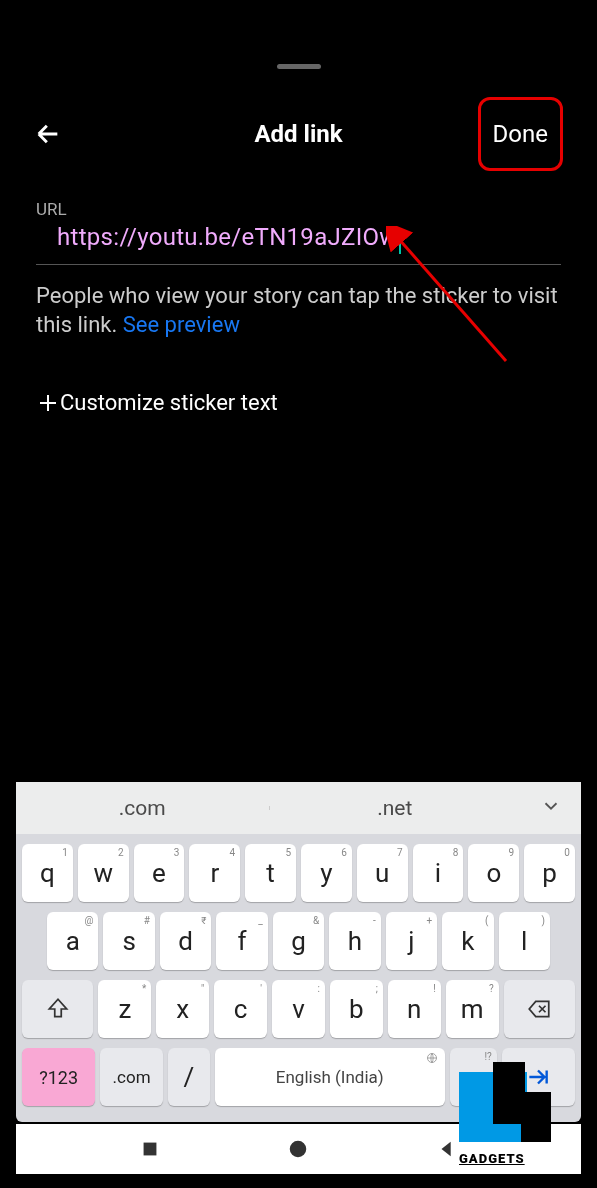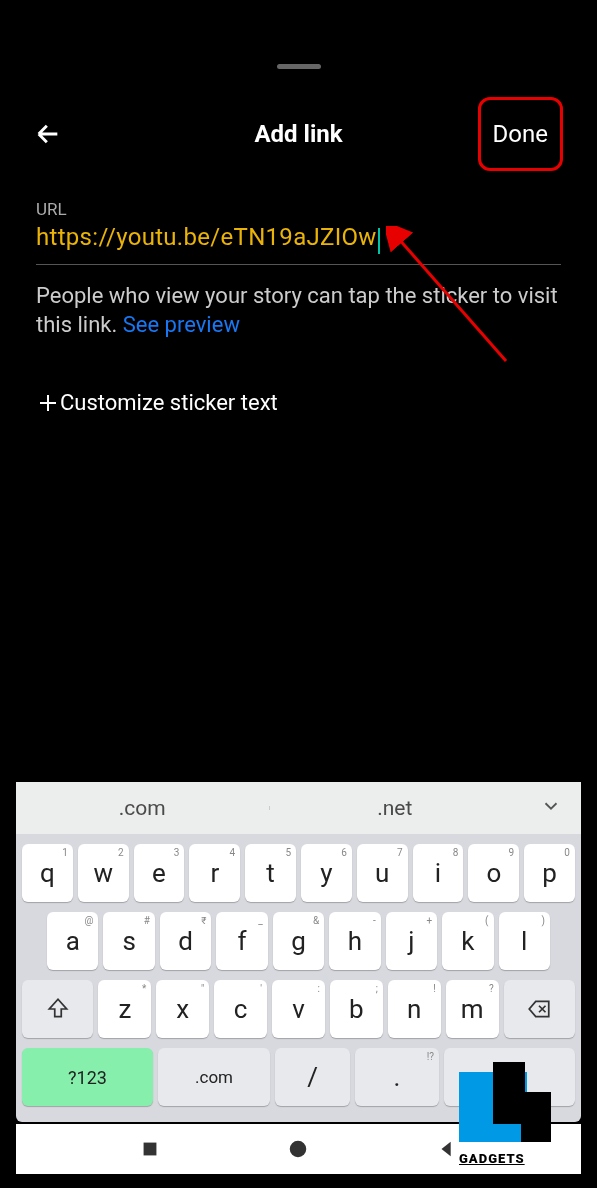--- a/index.html
+++ b/index.html
@@ -80,23 +80,24 @@
       color: #aaa;
       font-size: 17px;
       margin-bottom: 4px;
     }
     .url-field {
       position: relative;
       padding-bottom: 10px;
       border-bottom: 1px solid #555;
     }
     .url-text {
-      color: #eab308;
+      color: #f0abfc;
       font-size: 24px;
       letter-spacing: 0.3px;
+      margin-left: 21px;
     }
     .cursor {
       display: inline-block;
       width: 2px;
       height: 26px;
       background: #00c4a7;
       vertical-align: middle;
       margin-left: 1px;
     }
     .helper {
@@ -222,21 +223,21 @@
       height: 58px;
     }
     .bottom-row {
       display: flex;
       gap: 5px;
       padding: 0;
     }
     .key.sym {
       flex: 1.4;
       font-size: 18px;
-      background: #86efac;
+      background: #f9a8d4;
     }
     .key.com {
       flex: 1.2;
       font-size: 17px;
       background: #e8e9ed;
     }
     .key.slash {
       flex: 0.8;
       background: #e8e9ed;
     }
@@ -510,20 +511,27 @@
               <path d="M21 5H9L3 12l6 7h12V5z"></path>
               <path d="M12 9l6 6M18 9l-6 6"></path>
             </svg>
         </div>
       </div>
 
       <div class="key-row bottom-row">
         <div class="key sym">?123</div>
         <div class="key com">.com</div>
         <div class="key slash">/</div>
+        <div class="key space">
+          <span>English (India)</span>
+          <svg class="globe-icon" viewBox="0 0 24 24" fill="none" stroke="#888" stroke-width="1.5">
+            <circle cx="12" cy="12" r="9"></circle>
+              <path d="M3 12h18M12 3c3 3 3 15 0 18M12 3c-3 3-3 15 0 18"></path>
+          </svg>
+        </div>
         <div class="key period">
             <span>.</span>
             <span class="sup">!?</span>
           </div>
         <div class="key enter">
           <svg viewBox="0 0 24 24">
               <path d="M4 12h14M12 6l6 6-6 6M20 6v12"></path>
             </svg>
         </div>
       </div>

